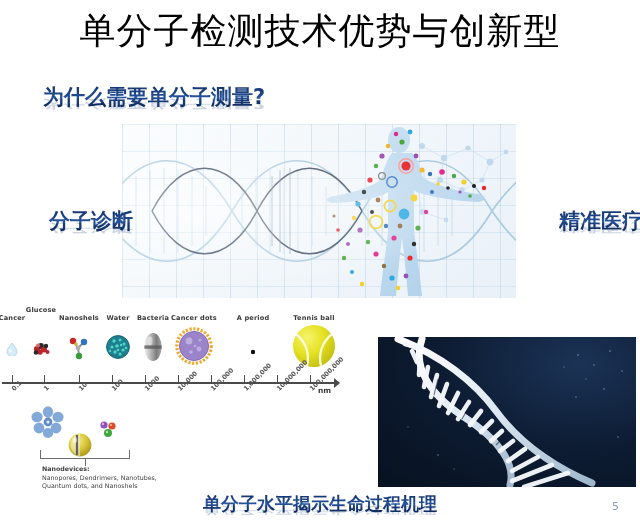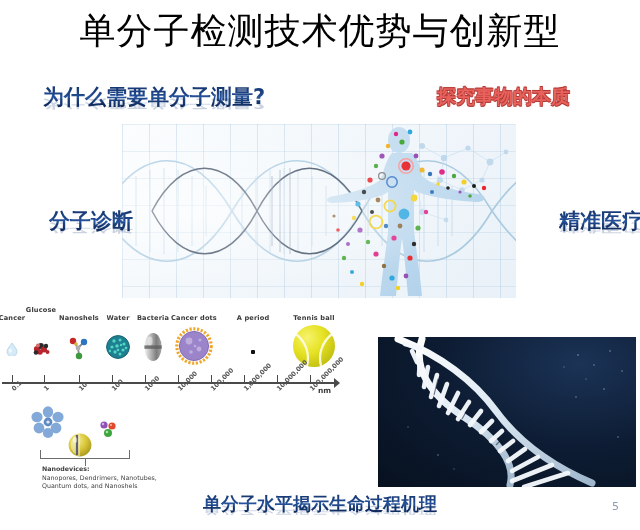--- a/index.html
+++ b/index.html
@@ -268,21 +268,20 @@
 
 <div id="slide">
 
   <div id="slide-title">单分子检测技术优势与创新型</div>
 
   <div class="navy-wrap" id="q-why">
     <span class="navy-text">为什么需要单分子测量?</span>
     <span class="navy-text reflect" aria-hidden="true">为什么需要单分子测量?</span>
   </div>
 
-  <div id="red-essence">探究事物的本质</div>
 
   <div id="hero-figure">
     <div class="grid-bg"></div>
 
     <svg class="helix-layer" width="394" height="174" viewBox="0 0 394 174">
       <g fill="none" stroke="#a8c9e0" stroke-width="1.7" opacity="0.95">
         <path d="M-20,87 C 20,20 70,20 110,87 C 150,154 200,154 240,87 C 280,20 330,20 370,87 C 400,130 420,140 440,120"></path>
         <path d="M-20,87 C 20,154 70,154 110,87 C 150,20 200,20 240,87 C 280,154 330,154 370,87 C 400,45 420,36 440,55"></path>
       </g>
       <g stroke="#bcd6e8" stroke-width="0.9" opacity="0.85">

